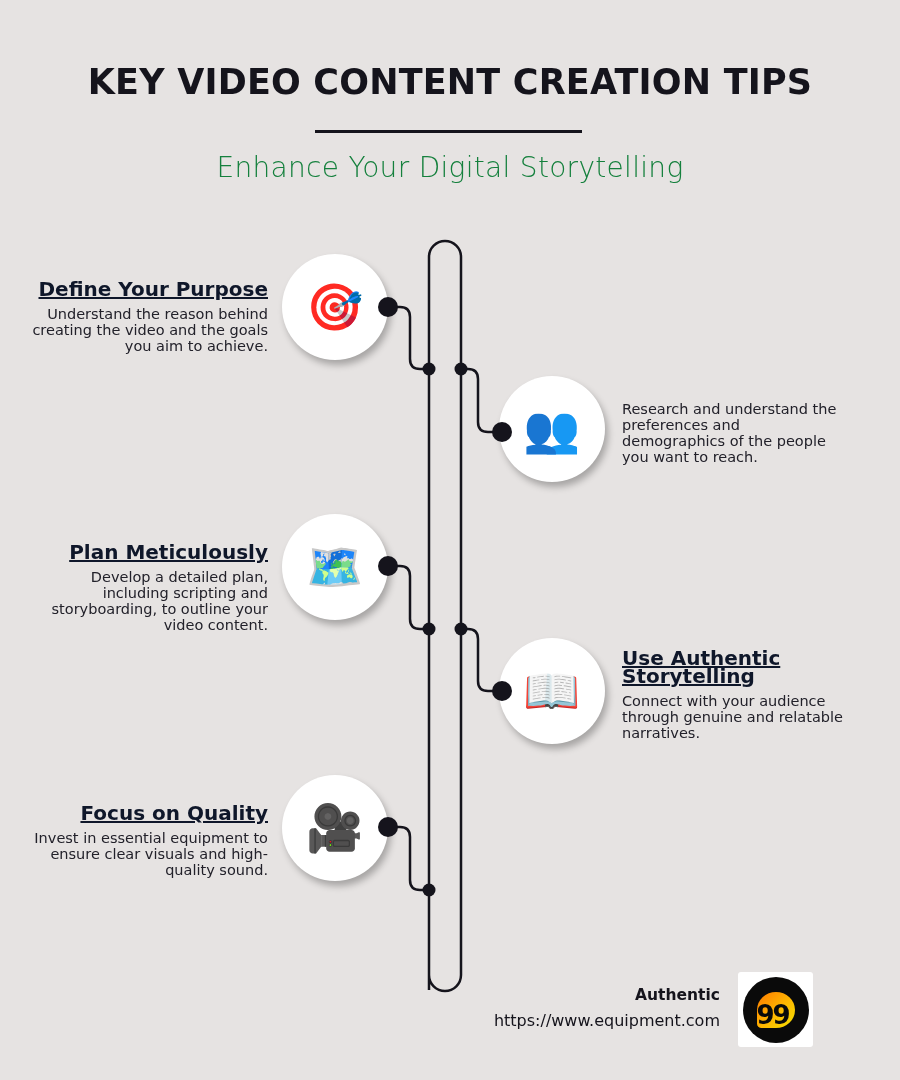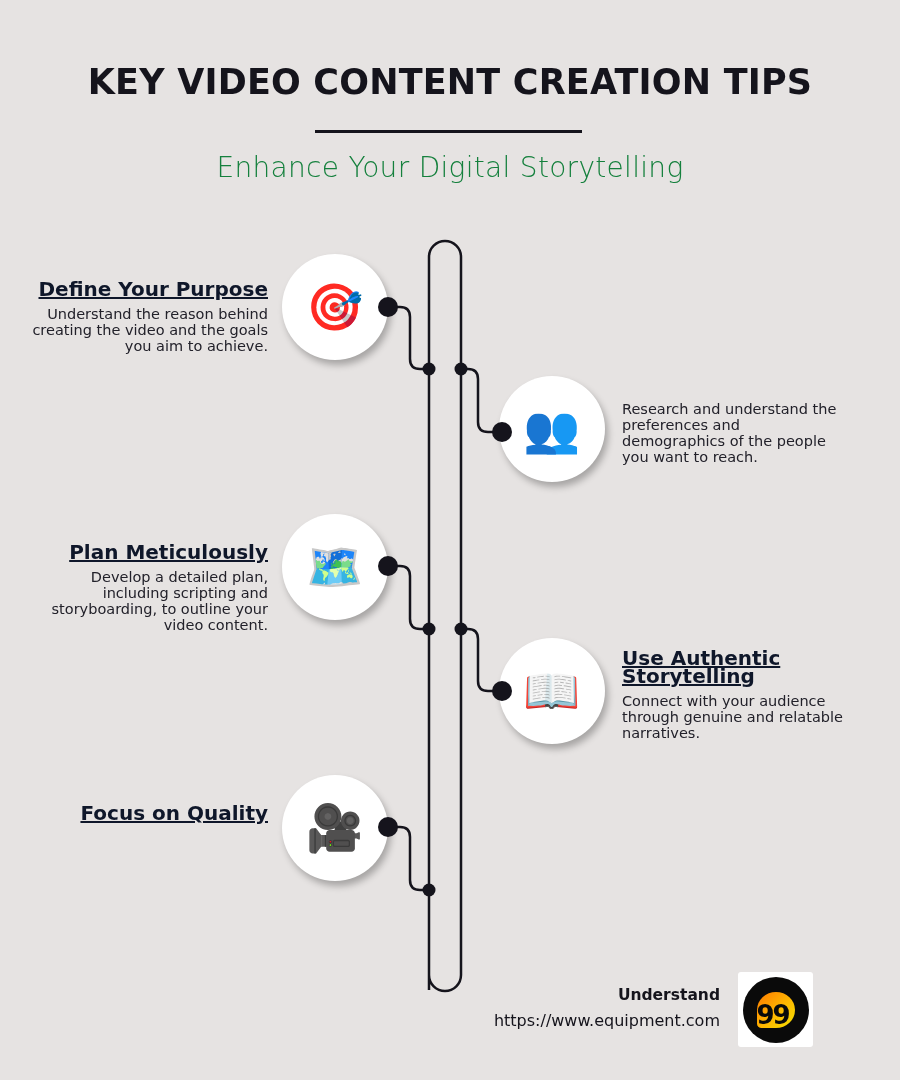--- a/index.html
+++ b/index.html
@@ -132,36 +132,37 @@
 <div class="circle" style="left:499px; top:638px;">
   <span>📖</span>
 </div>
 <div class="tip-text right" style="left:622px; top:649px; width:225px;">
   <div class="tip-title">Use Authentic Storytelling</div>
   <div class="tip-desc">Connect with your audience through genuine and relatable narratives.</div>
 </div>
 
 <div class="tip-text left" style="right:632px; top:804px; width:240px;">
   <div class="tip-title">Focus on Quality</div>
+  <div class="tip-desc">Invest in essential equipment to ensure clear visuals and high-quality sound.</div>
 </div>
 <div class="circle" style="left:282px; top:775px;">
   <span>🎥</span>
 </div>
 
 <svg class="timeline" width="900" height="1080" style="pointer-events:none;">
   <g fill="#15141c">
     <circle cx="388" cy="307" r="10"></circle>
     <circle cx="502" cy="432" r="10"></circle>
     <circle cx="388" cy="566" r="10"></circle>
     <circle cx="502" cy="691" r="10"></circle>
     <circle cx="388" cy="827" r="10"></circle>
   </g>
 </svg>
 
-<div class="footer-name">Understand</div>
+<div class="footer-name">Authentic</div>
 <div class="footer-url">https://www.equipment.com</div>
 <div class="logo-box">
   <div class="logo-ring">
     <div class="logo-bubble">
       <span class="logo-quote">99</span>
     </div>
   </div>
 </div>
 
 </body></html>

